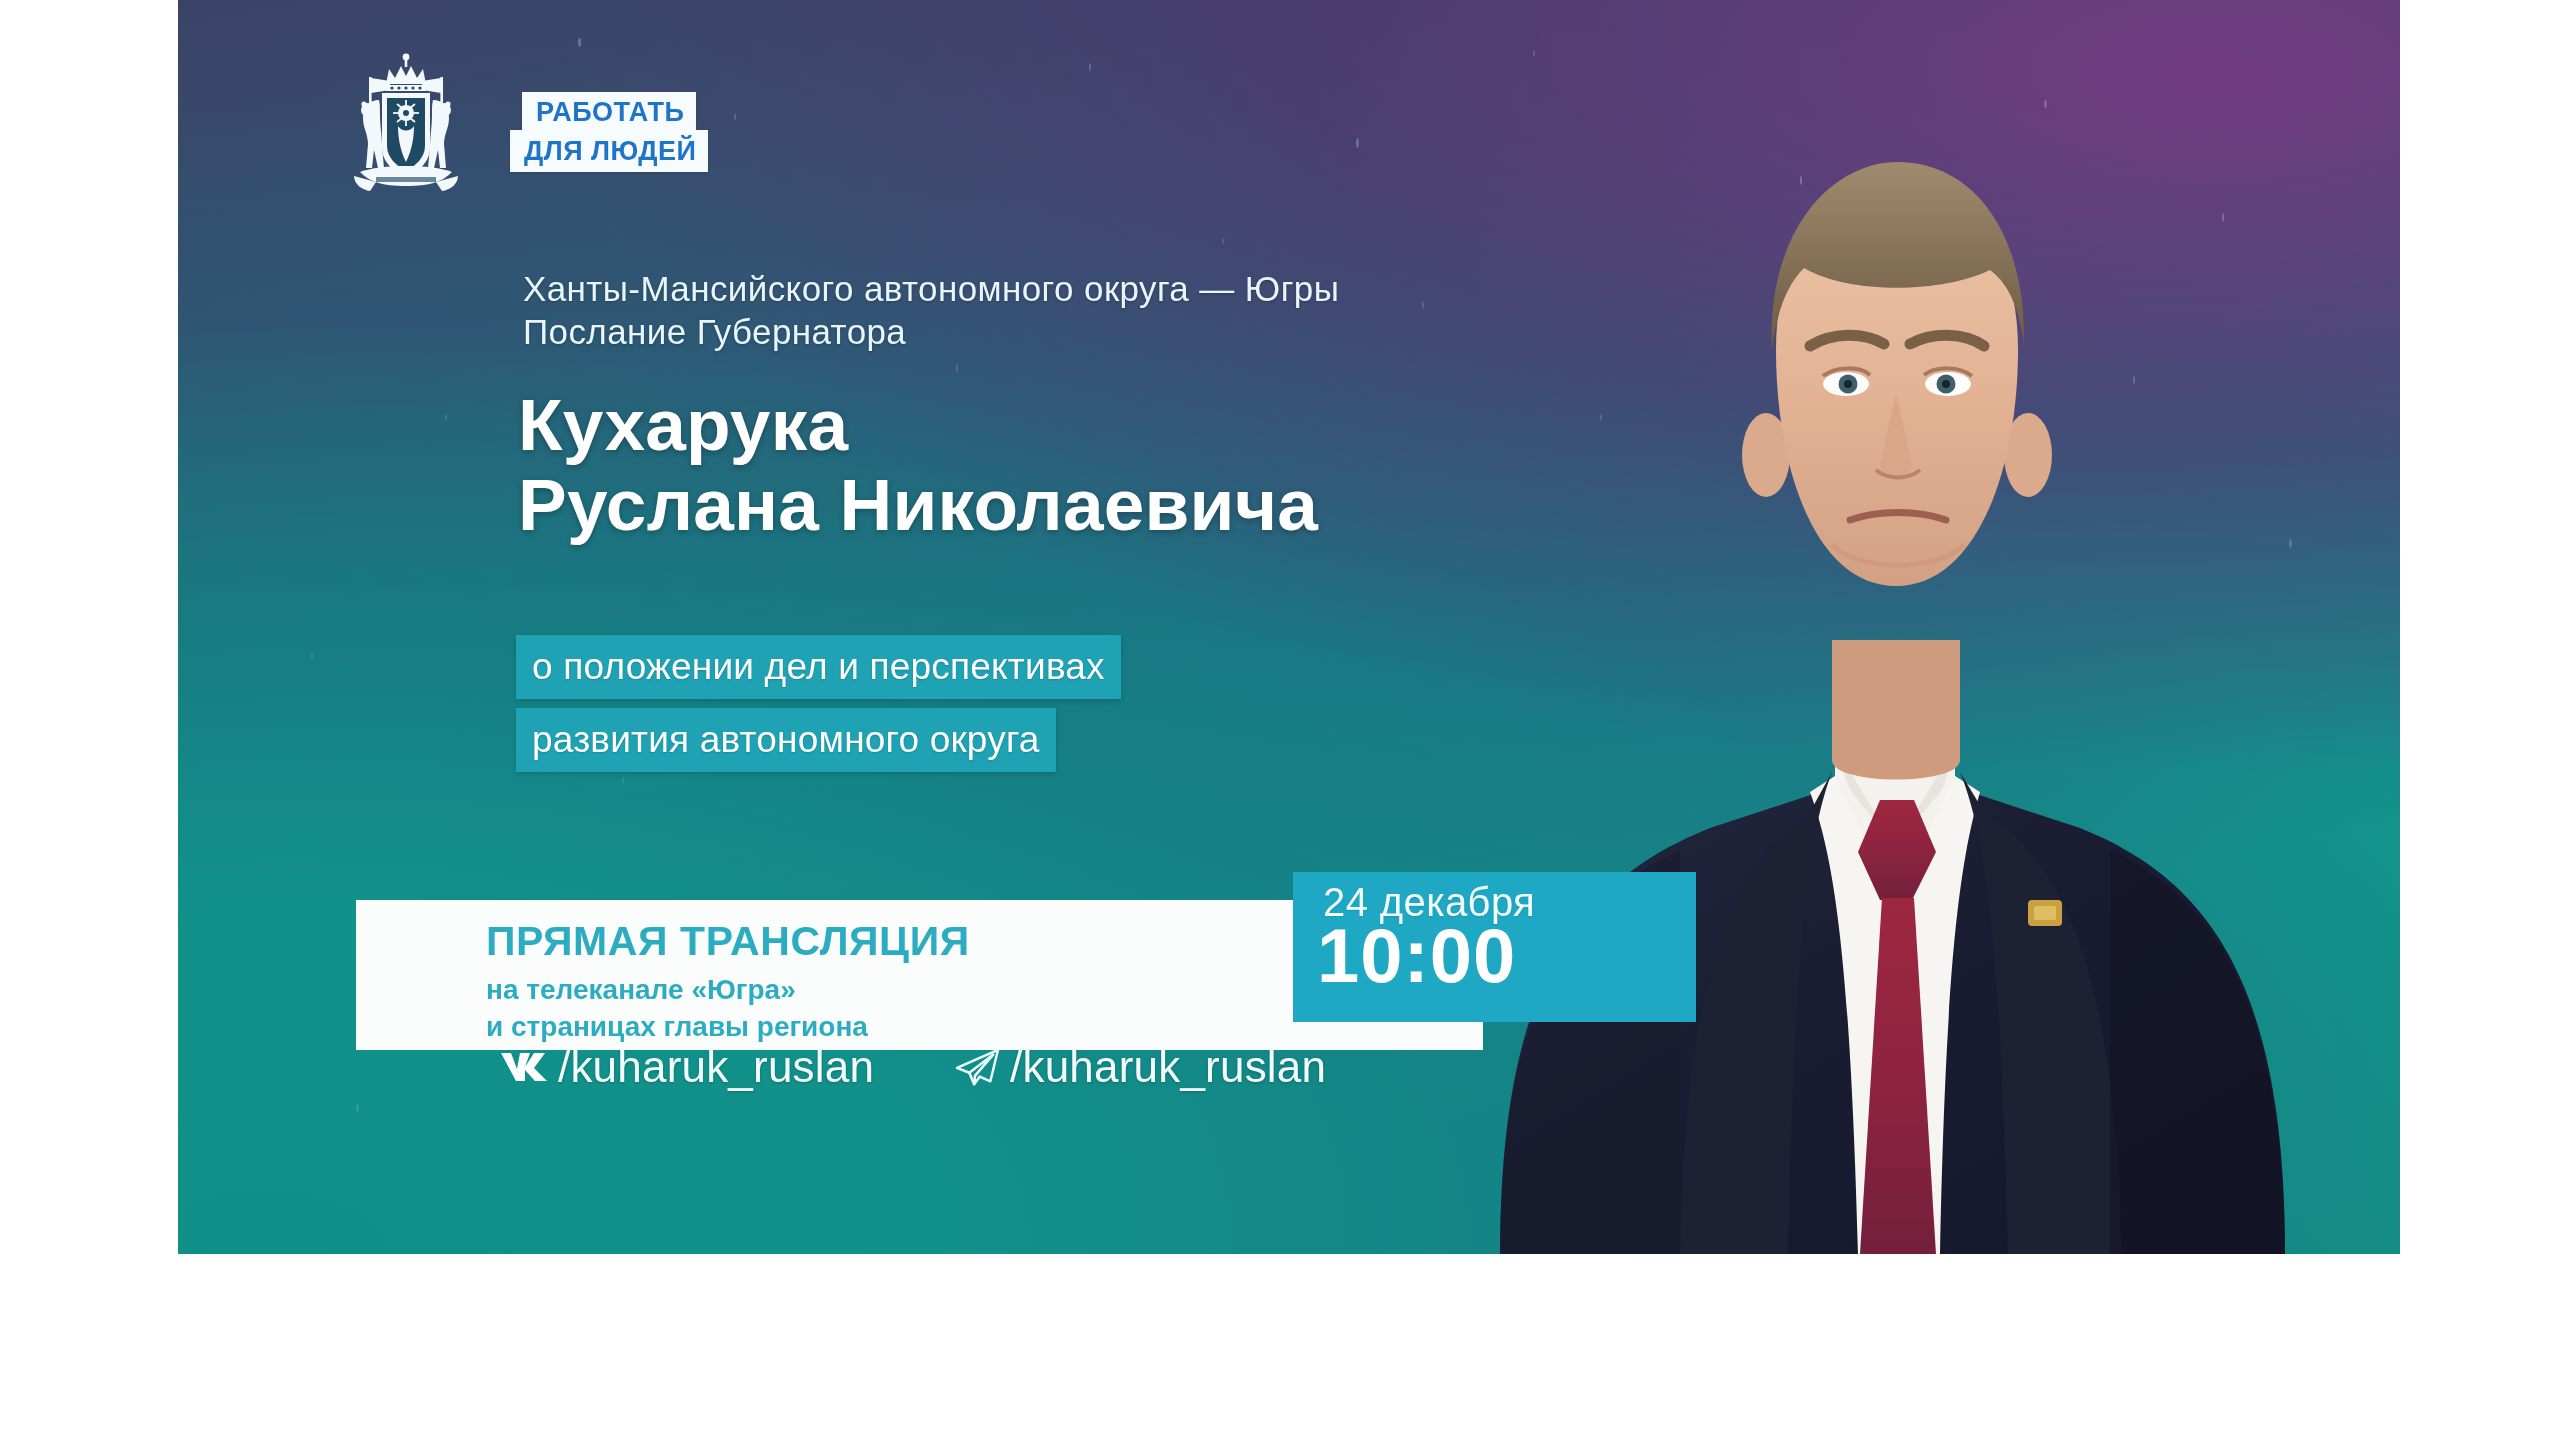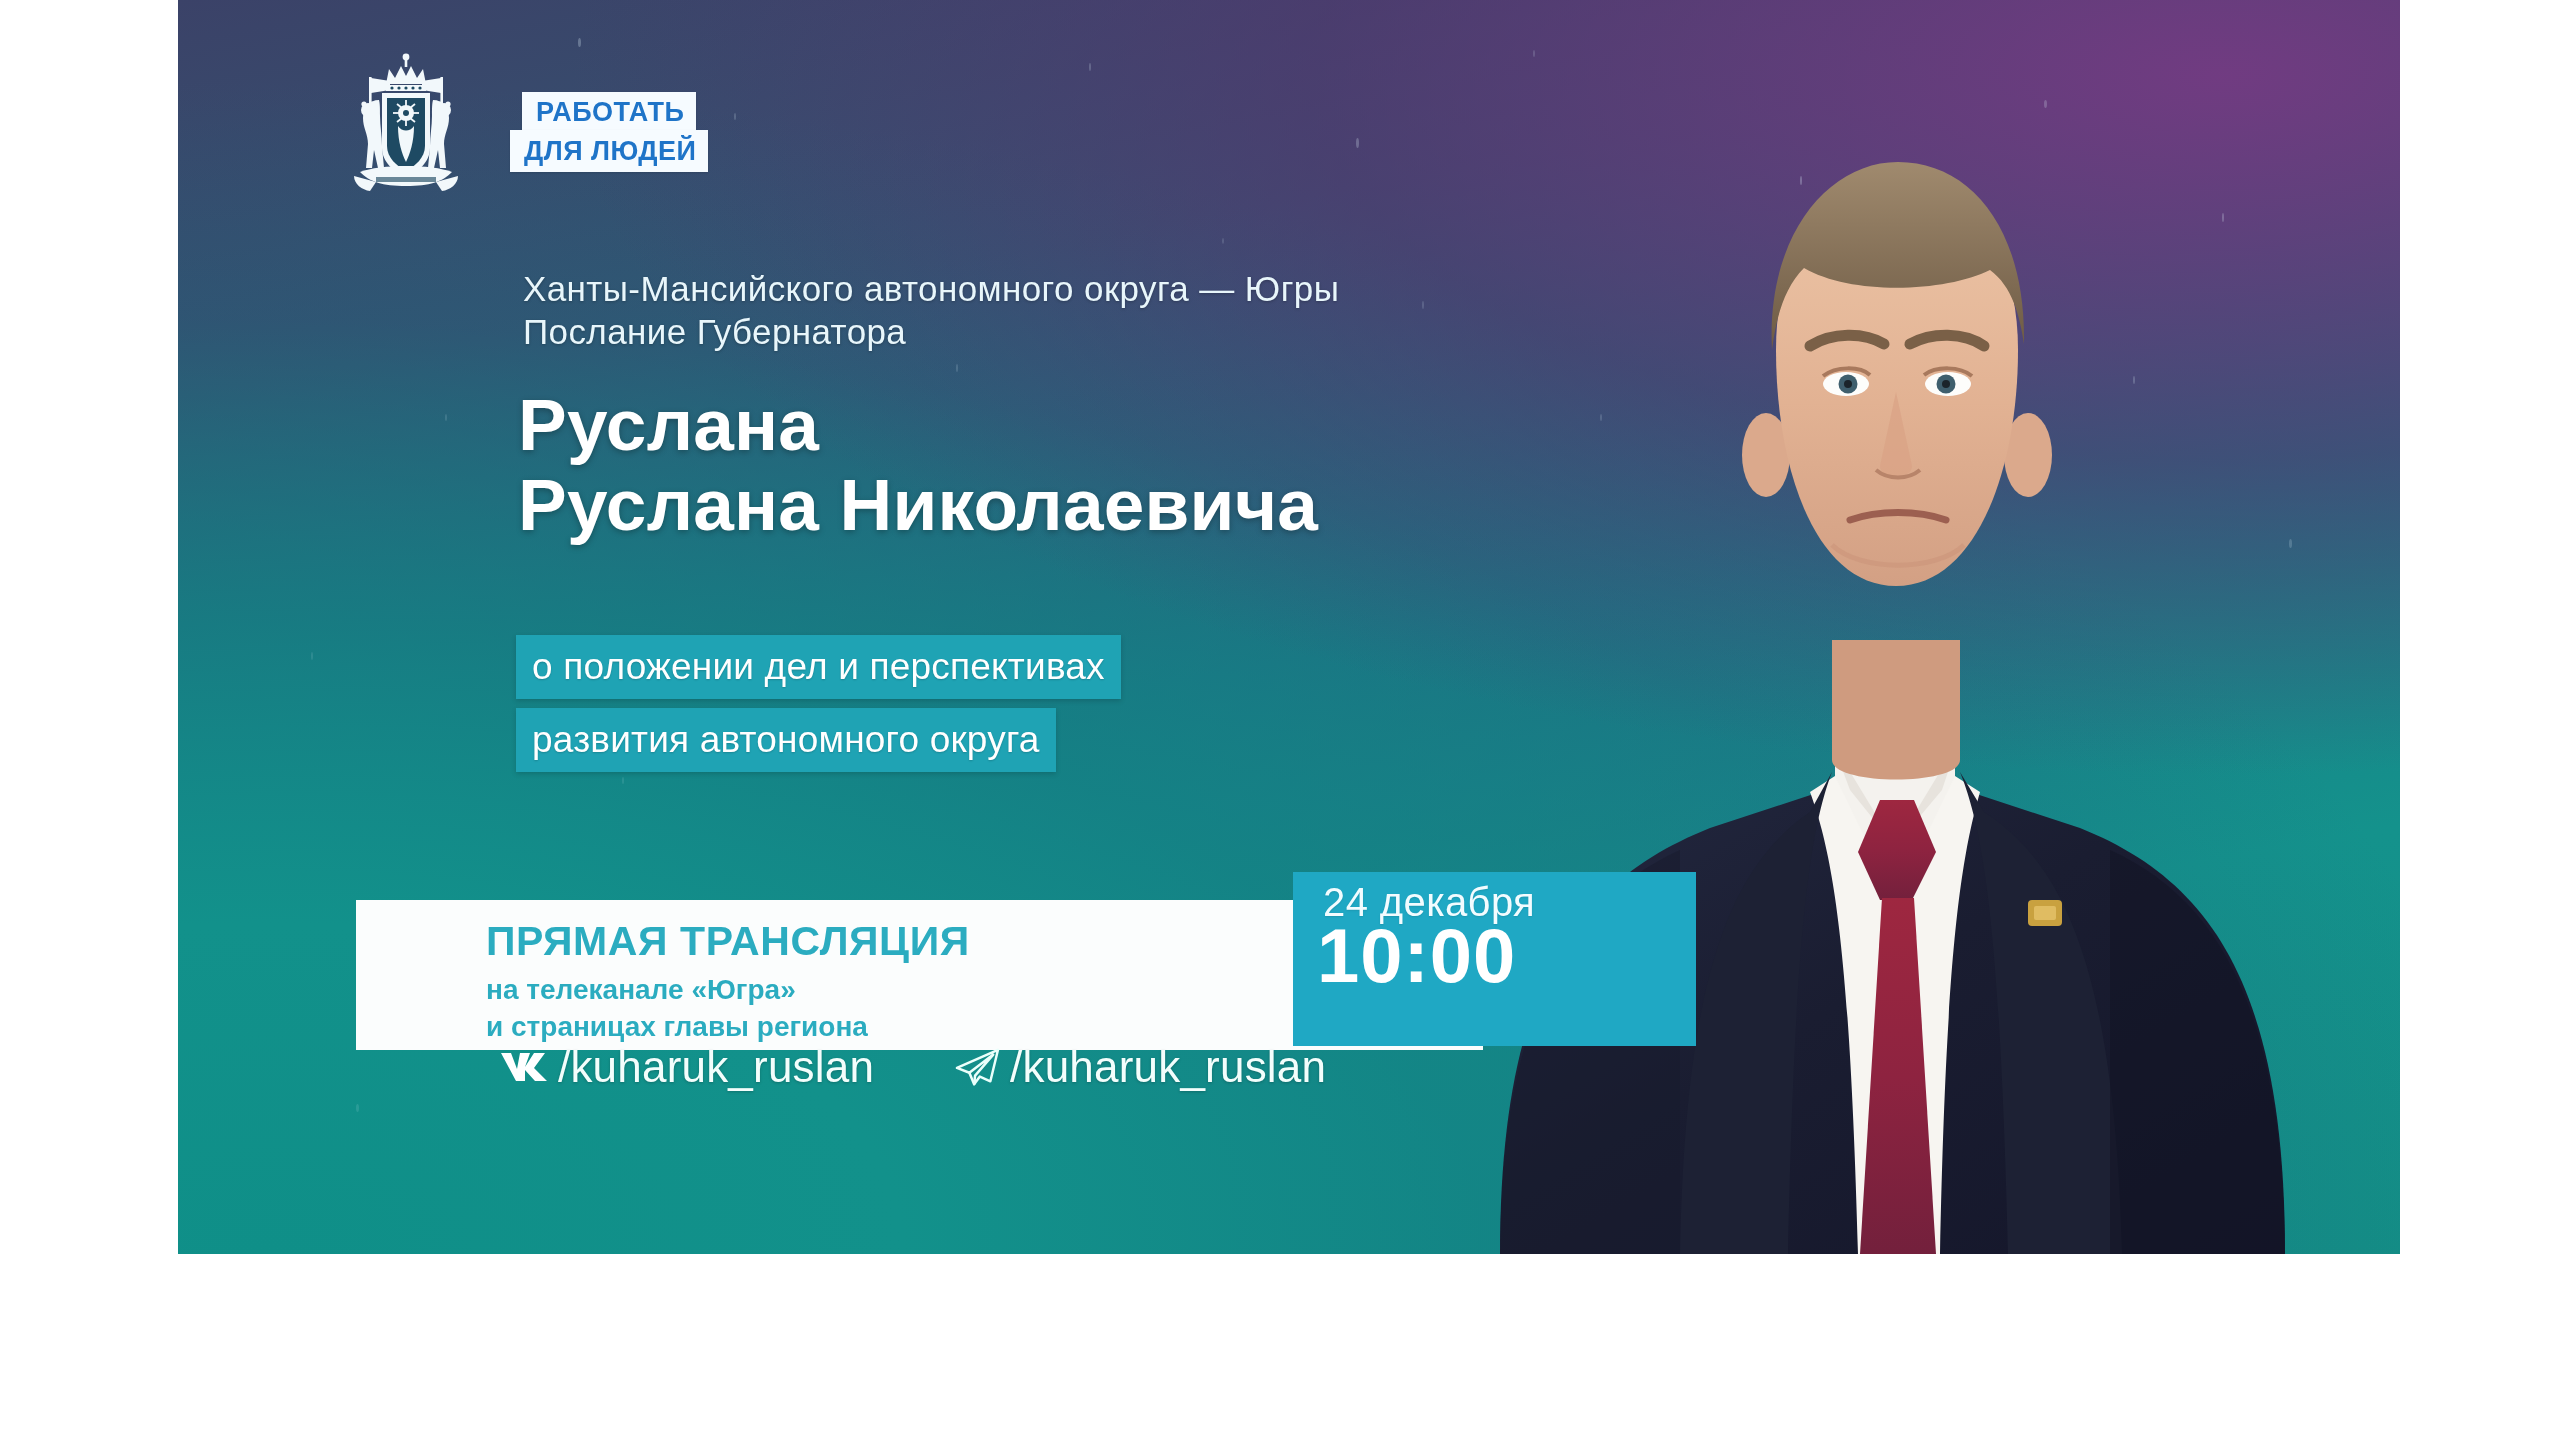--- a/index.html
+++ b/index.html
@@ -62,21 +62,21 @@
     text-shadow:0 1px 2px rgba(0,0,0,.18);
     box-shadow:0 2px 5px rgba(0,0,0,.16);
   }
 
   
   .strip{position:absolute;left:178px;top:872px;width:1340px;height:150px;}
   .strip-white{
     position:absolute;left:0;top:0;width:1127px;height:150px;background:#fbfdfd;margin-top:28px;
   }
   .strip-teal{
-    position:absolute;left:937px;top:0;width:403px;height:174px;background:#1fa8c4;
+    position:absolute;left:937px;top:0;width:403px;height:150px;background:#1fa8c4;
   }
   .live-title{
     position:absolute;left:130px;top:18px;
     color:#2BACC0;font-weight:bold;font-size:41px;letter-spacing:.6px;
     white-space:nowrap;
   }
   .live-sub{
     position:absolute;left:130px;top:72px;
     color:#2BACC0;font-weight:bold;font-size:28px;line-height:1.32;
     white-space:nowrap;
@@ -267,21 +267,21 @@
       <div class="line l1">РАБОТАТЬ</div>
       <div class="line l2">ДЛЯ ЛЮДЕЙ</div>
     </div>
 
     <div class="eyebrow">
       <div>Ханты-Мансийского автономного округа — Югры</div>
       <div>Послание Губернатора</div>
     </div>
 
     <div class="name">
-      <div>Руслана</div>
+      <div>Кухарука</div>
       <div>Руслана Николаевича</div>
     </div>
 
     <div class="sub">
       <span class="hl">о положении дел и перспективах</span>
       <span class="hl">развития автономного округа</span>
     </div>
 
     <div class="strip">
       <div class="strip-white">

